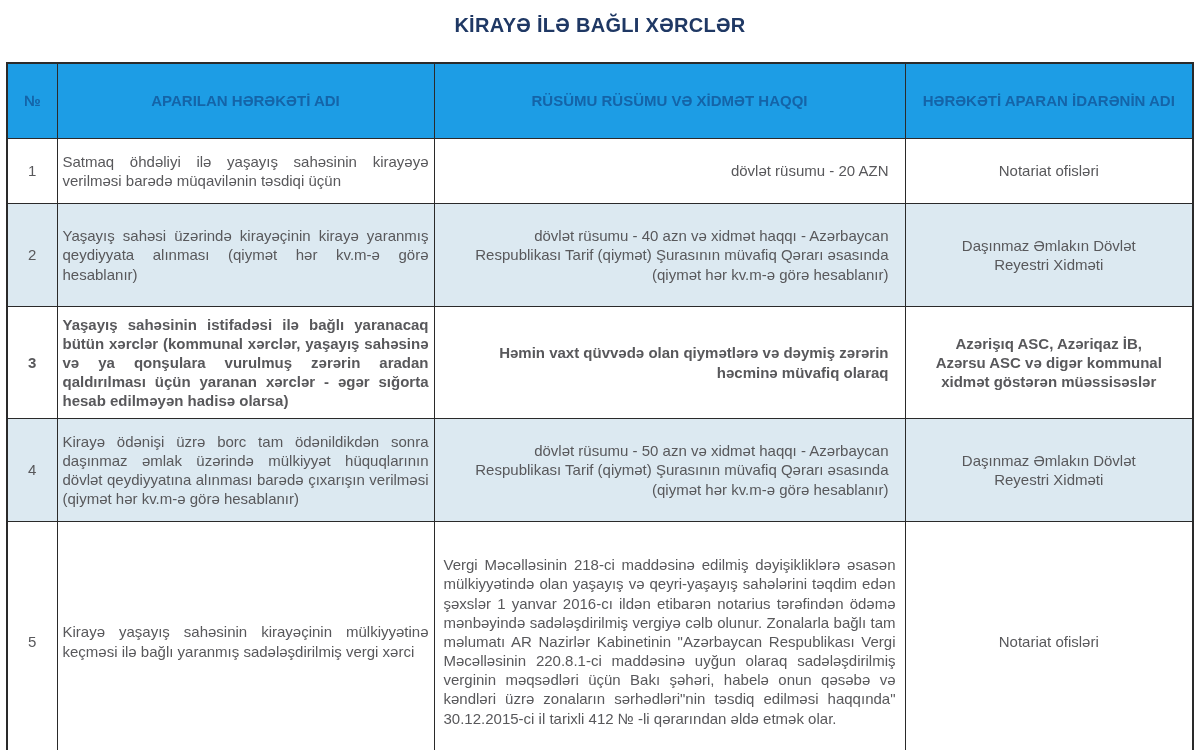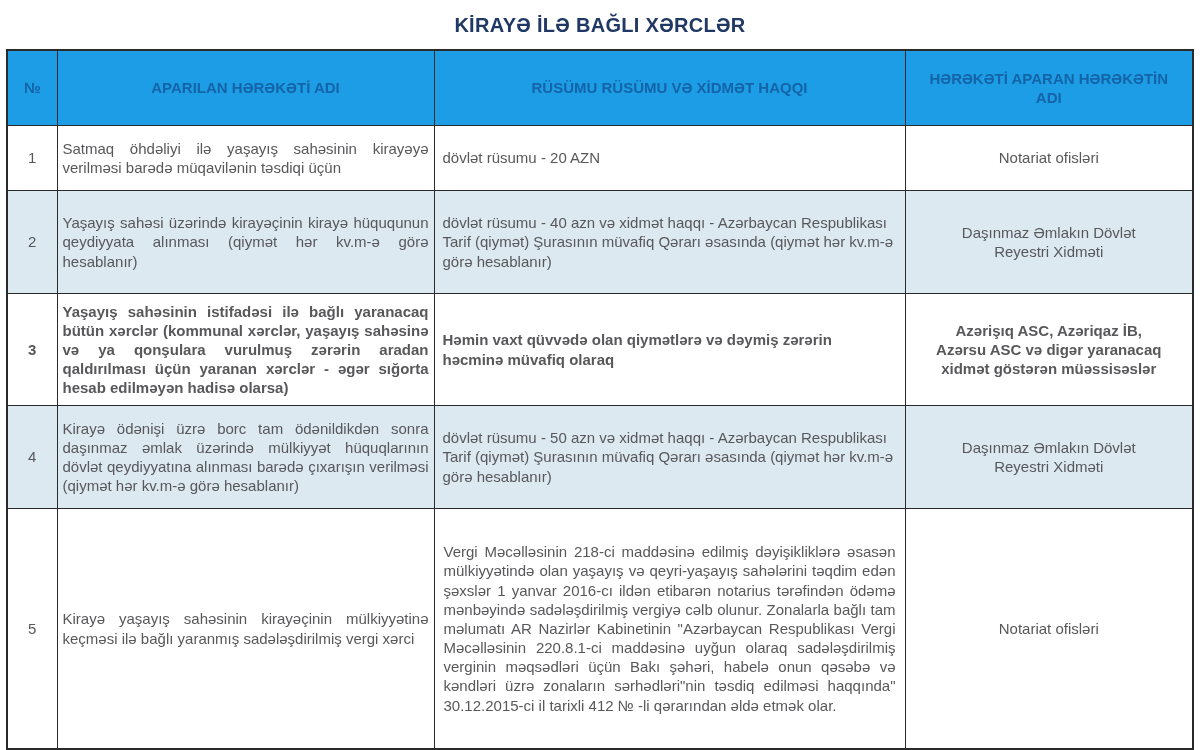--- a/index.html
+++ b/index.html
@@ -3,42 +3,42 @@
 <meta charset="utf-8">
 <style>
   html,body{margin:0;padding:0;background:#ffffff;}
   body{
     width:1200px;height:750px;overflow:hidden;
     font-family:"Liberation Sans","DejaVu Sans",sans-serif;
     -webkit-font-smoothing:antialiased;
   }
   .page-title{
     text-align:center;font-weight:bold;font-size:20px;color:#1f3864;
-    margin:14px 0 12px 0;letter-spacing:.3px;
+    margin:14px 0 25px 0;letter-spacing:.3px;
   }
   table.costs{
     border-collapse:collapse;table-layout:fixed;
     width:1186px;margin:0 auto;border:2px solid #2a2a2a;
   }
   table.costs col.c-no{width:50px;}
   table.costs col.c-action{width:377px;}
   table.costs col.c-fee{width:471px;}
   table.costs col.c-agency{width:288px;}
   table.costs th,table.costs td{
     border:1px solid #2a2a2a;vertical-align:middle;
     word-wrap:break-word;
   }
   thead th{
     background:#1d9de5;color:#1464a8;font-size:15px;font-weight:bold;
     height:66px;padding:4px 12px;line-height:1.3;text-align:center;
   }
   tbody td{font-size:15px;color:#58585b;line-height:1.28;}
   td.no{text-align:center;}
   td.action{text-align:justify;padding:5px 5px;}
-  td.fee{text-align:left;padding:5px 8px;}
+  td.fee{text-align:right;padding:5px 16px;}
   td.fee.justified{text-align:justify;padding:5px 9px;}
   td.agency{text-align:center;padding:5px 27px;}
   tr.r1 td{height:54px;}
   tr.r2 td{height:92px;}
   tr.r3 td{height:101px;font-weight:bold;}
   tr.r4 td{height:92px;}
   tr.r5 td{height:229px;}
   tr.alt td{background:#dce9f1;}
 </style>
 </head>
@@ -51,41 +51,41 @@
     <col class="c-no">
       <col class="c-action">
       <col class="c-fee">
       <col class="c-agency">
   </colgroup>
   <thead>
     <tr>
       <th>№</th>
       <th>APARILAN HƏRƏKƏTİ ADI</th>
       <th>RÜSÜMU RÜSÜMU VƏ XİDMƏT HAQQI</th>
-      <th>HƏRƏKƏTİ APARAN HƏRƏKƏTİN ADI</th>
+      <th>HƏRƏKƏTİ APARAN İDARƏNİN ADI</th>
     </tr>
   </thead>
   <tbody>
     <tr class="r1">
       <td class="no">1</td>
       <td class="action">Satmaq öhdəliyi ilə yaşayış sahəsinin kirayəyə verilməsi barədə müqavilənin təsdiqi üçün</td>
       <td class="fee">dövlət rüsumu - 20 AZN</td>
       <td class="agency">Notariat ofisləri</td>
     </tr>
     <tr class="r2 alt">
       <td class="no">2</td>
-      <td class="action">Yaşayış sahəsi üzərində kirayəçinin kirayə hüququnun qeydiyyata alınması (qiymət hər kv.m-ə görə hesablanır)</td>
+      <td class="action">Yaşayış sahəsi üzərində kirayəçinin kirayə yaranmış qeydiyyata alınması (qiymət hər kv.m-ə görə hesablanır)</td>
       <td class="fee">dövlət rüsumu - 40 azn və xidmət haqqı - Azərbaycan Respublikası Tarif (qiymət) Şurasının müvafiq Qərarı əsasında (qiymət hər kv.m-ə görə hesablanır)</td>
       <td class="agency">Daşınmaz Əmlakın Dövlət Reyestri Xidməti</td>
     </tr>
     <tr class="r3">
       <td class="no">3</td>
       <td class="action">Yaşayış sahəsinin istifadəsi ilə bağlı yaranacaq bütün xərclər (kommunal xərclər, yaşayış sahəsinə və ya qonşulara vurulmuş zərərin aradan qaldırılması üçün yaranan xərclər - əgər sığorta hesab edilməyən hadisə olarsa)</td>
       <td class="fee">Həmin vaxt qüvvədə olan qiymətlərə və dəymiş zərərin həcminə müvafiq olaraq</td>
-      <td class="agency">Azərişıq ASC, Azəriqaz İB, Azərsu ASC və digər yaranacaq xidmət göstərən müəssisəslər</td>
+      <td class="agency">Azərişıq ASC, Azəriqaz İB, Azərsu ASC və digər kommunal xidmət göstərən müəssisəslər</td>
     </tr>
     <tr class="r4 alt">
       <td class="no">4</td>
       <td class="action">Kirayə ödənişi üzrə borc tam ödənildikdən sonra daşınmaz əmlak üzərində mülkiyyət hüquqlarının dövlət qeydiyyatına alınması barədə çıxarışın verilməsi  (qiymət hər kv.m-ə görə hesablanır)</td>
       <td class="fee">dövlət rüsumu - 50 azn və xidmət haqqı - Azərbaycan Respublikası Tarif (qiymət) Şurasının müvafiq Qərarı əsasında (qiymət hər kv.m-ə görə hesablanır)</td>
       <td class="agency">Daşınmaz Əmlakın Dövlət Reyestri Xidməti</td>
     </tr>
     <tr class="r5">
       <td class="no">5</td>
       <td class="action">Kirayə yaşayış sahəsinin kirayəçinin mülkiyyətinə keçməsi ilə bağlı yaranmış sadələşdirilmiş vergi xərci</td>

